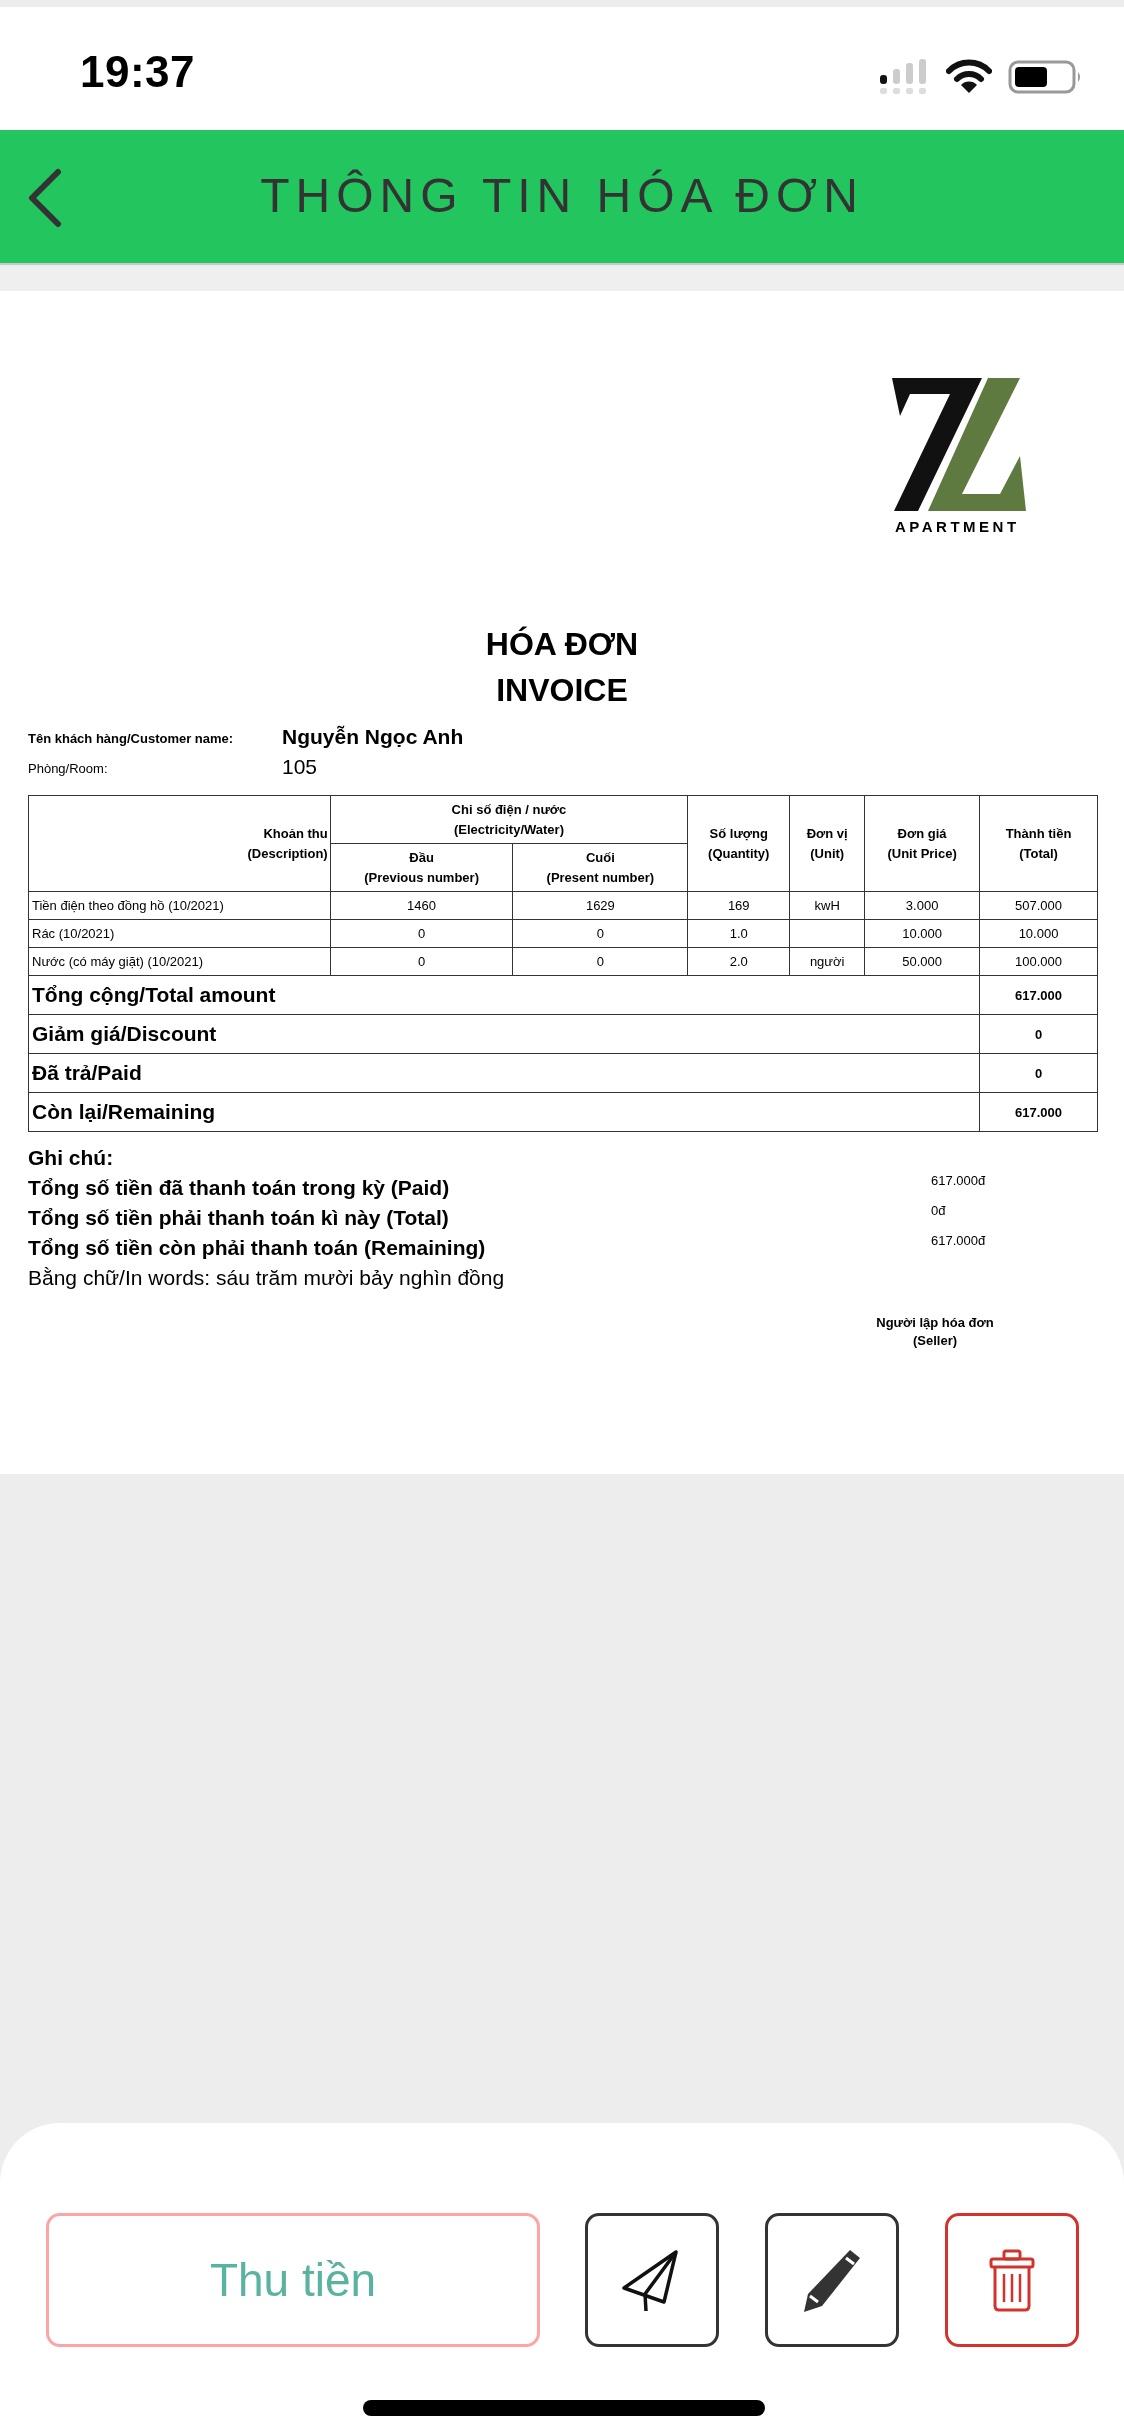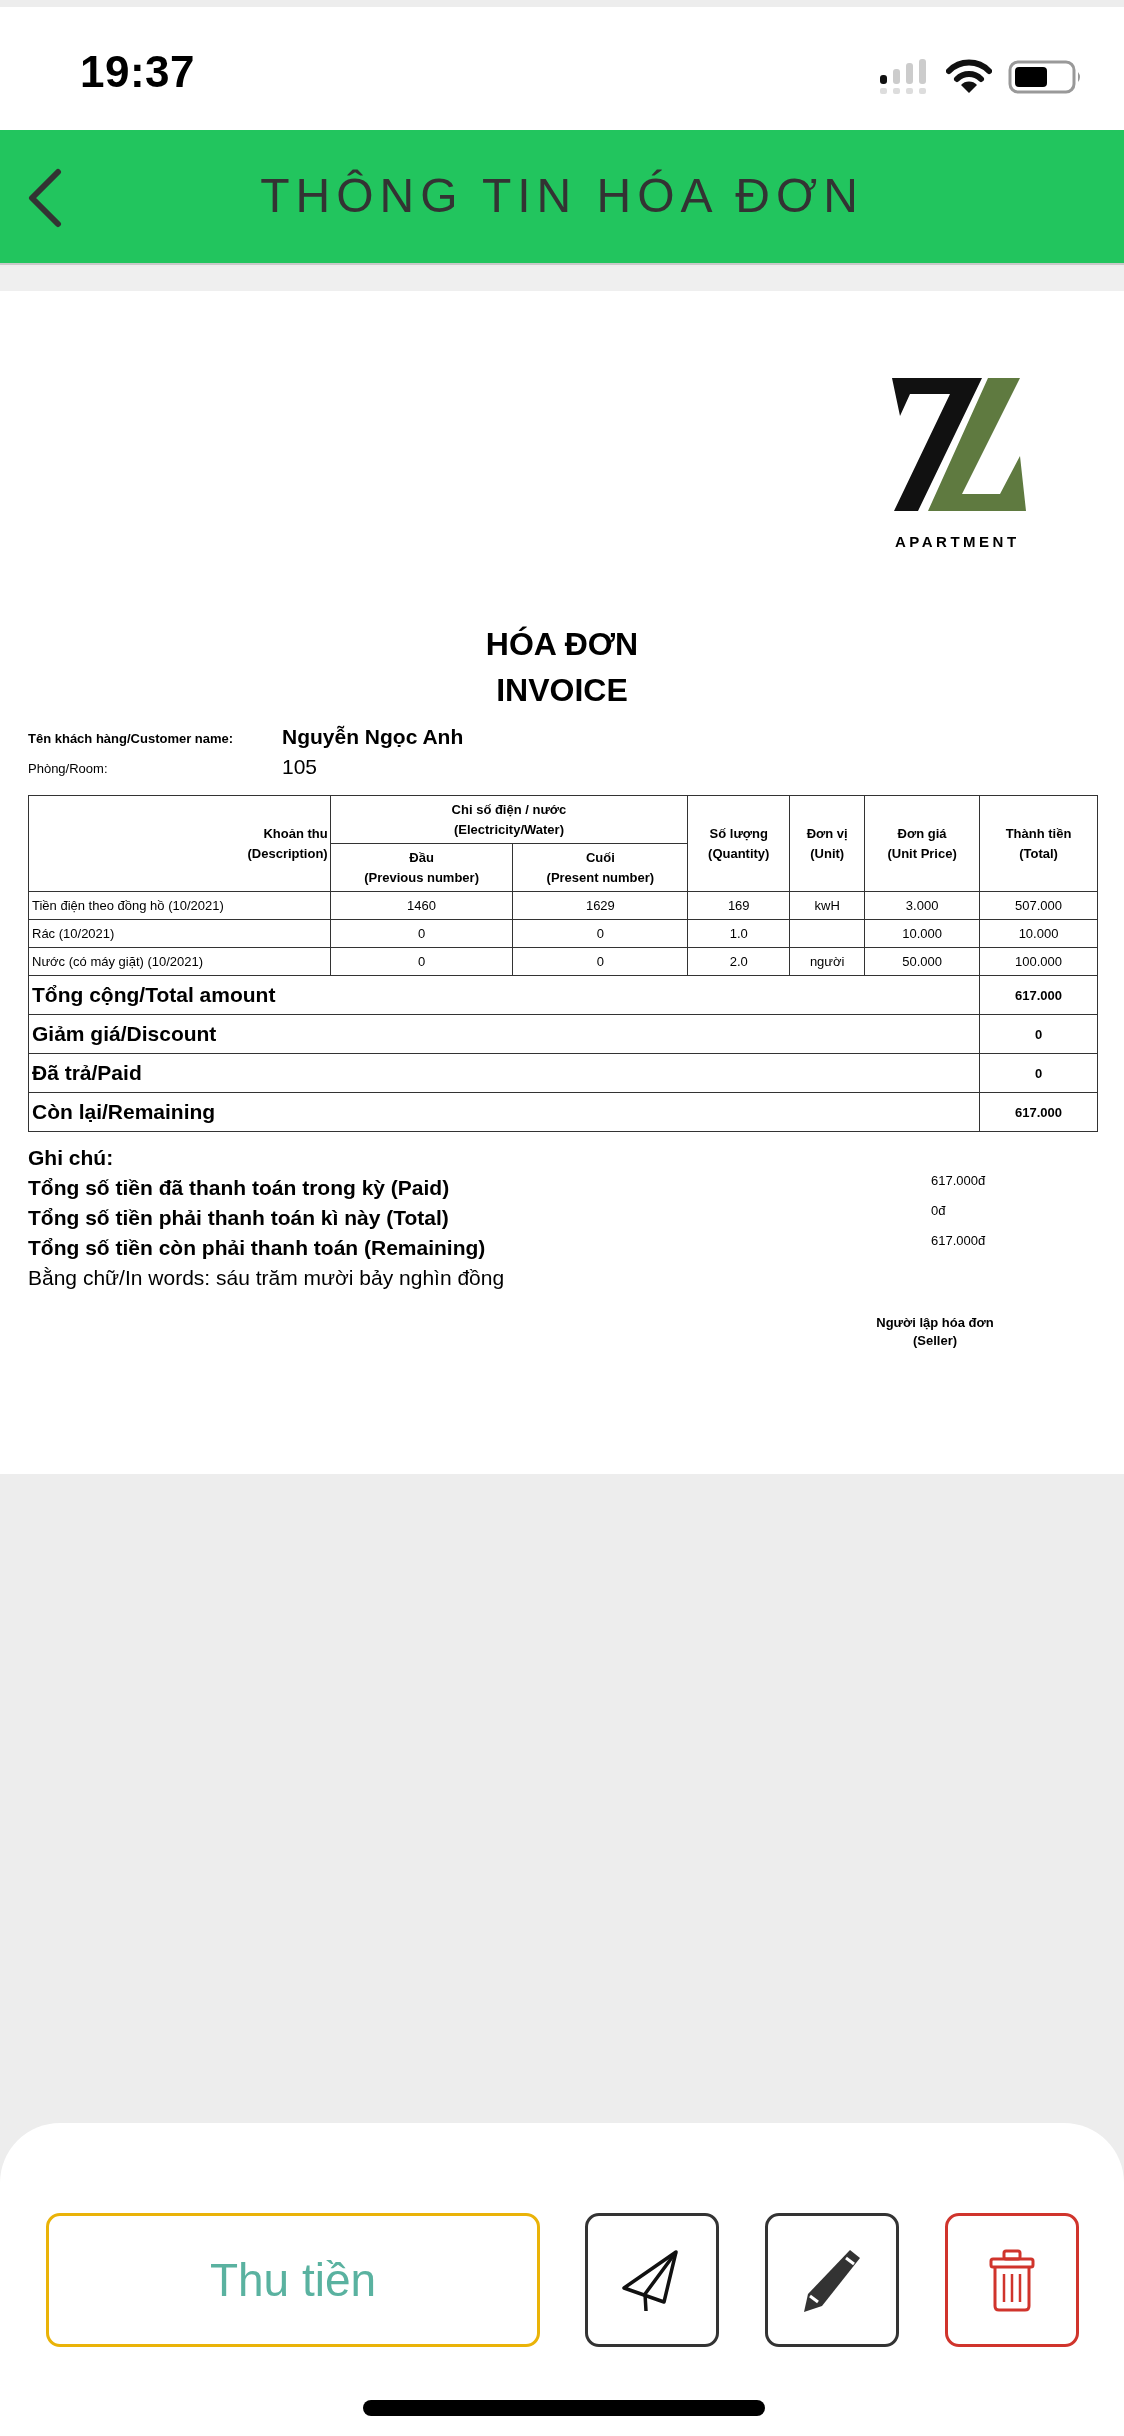--- a/index.html
+++ b/index.html
@@ -8,21 +8,21 @@
   .time { position: absolute; left: 80px; top: 40px; font-size: 44px; font-weight: 600; letter-spacing: 0.5px; }
   .status-icons { position: absolute; right: 40px; top: 52px; display: flex; align-items: center; gap: 16px; }
   .header { position: absolute; top: 130px; left: 0; width: 1124px; height: 135px; background: #22c55e; border-bottom: 2px solid #c9c9c9; }
   .back { position: absolute; left: 22px; top: 38px; width: 50px; height: 60px; cursor: pointer; }
   .title { position: absolute; left: 0; right: 0; top: 38px; text-align: center; font-size: 48px; letter-spacing: 6px; color: #333; }
   .strip { position: absolute; top: 267px; left: 0; width: 1124px; height: 24px; background: #efefef; }
   .doc { position: absolute; top: 291px; left: 0; width: 1124px; height: 1183px; background: #fff; }
   .company { position: absolute; left: 40px; top: 100px; font-size: 21.5px; line-height: 28px; width: 760px; }
   .company .name { font-weight: bold; font-size: 18px; }
   .logo { position: absolute; left: 890px; top: 85px; width: 140px; height: 160px; }
-  .logo-text { position: absolute; left: 895px; top: 242px; font-size: 15px; font-weight: bold; letter-spacing: 3.5px; }
+  .logo-text { position: absolute; left: 895px; top: 227px; font-size: 15px; font-weight: bold; letter-spacing: 3.5px; }
   .inv-title { position: absolute; left: 0; right: 0; top: 330px; text-align: center; font-weight: bold; font-size: 32px; line-height: 46px; }
   .cust { position: absolute; left: 28px; top: 440px; font-size: 13px; }
   .cust-row { position: relative; height: 30px; }
   .cust-label { position: absolute; left: 0; top: 0; white-space: nowrap; }
   .cust-label.b { font-weight: bold; }
   .cust-val { position: absolute; left: 254px; top: -6px; font-size: 21px; white-space: nowrap; }
   .cust-val.b { font-weight: bold; }
   table { position: absolute; left: 28px; top: 504px; width: 1070px; border-collapse: collapse; font-size: 13px; }
   td, th { border: 1.5px solid #333; }
   th { font-weight: bold; text-align: center; line-height: 20px; padding: 2px 2px; }
@@ -30,21 +30,21 @@
   td { height: 28px; text-align: center; padding: 0 3px; }
   td.l { text-align: left; }
   tr.sum td { height: 39px; }
   tr.sum td.lbl { text-align: left; font-size: 21px; font-weight: bold; padding-left: 3px; }
   tr.sum td.val { font-weight: bold; font-size: 13px; text-align: center; }
   .notes { position: absolute; left: 28px; top: 852px; font-size: 21px; line-height: 30px; }
   .notes .b { font-weight: bold; }
   .note-vals { position: absolute; left: 931px; top: 875px; font-size: 13px; line-height: 30px; }
   .seller { position: absolute; left: 860px; top: 1023px; width: 150px; text-align: center; font-size: 13px; font-weight: bold; line-height: 18px; }
   .sheet { position: absolute; top: 2123px; left: 0; width: 1124px; height: 313px; background: #fff; border-radius: 60px 60px 0 0; }
-  .btn-main { position: absolute; left: 46px; top: 90px; width: 494px; height: 134px; border: 3px solid #eab308; border-radius: 14px; color: #5ab2a0; font-size: 46px; display: flex; align-items: center; justify-content: center; background: #fff; cursor: pointer; }
+  .btn-main { position: absolute; left: 46px; top: 90px; width: 494px; height: 134px; border: 3px solid #fca5a5; border-radius: 14px; color: #5ab2a0; font-size: 46px; display: flex; align-items: center; justify-content: center; background: #fff; cursor: pointer; }
   .btn-ico { position: absolute; top: 90px; width: 134px; height: 134px; border: 3px solid #333; border-radius: 14px; display: flex; align-items: center; justify-content: center; background: #fff; cursor: pointer; }
   .btn-ico.del { border-color: #d0342c; }
   .home-ind { position: absolute; left: 363px; top: 2400px; width: 402px; height: 16px; background: #000; border-radius: 8px; }
 </style>
 </head>
 <body>
 
 <div class="status-bar">
   <div class="time">19:37</div>
   <div class="status-icons">

